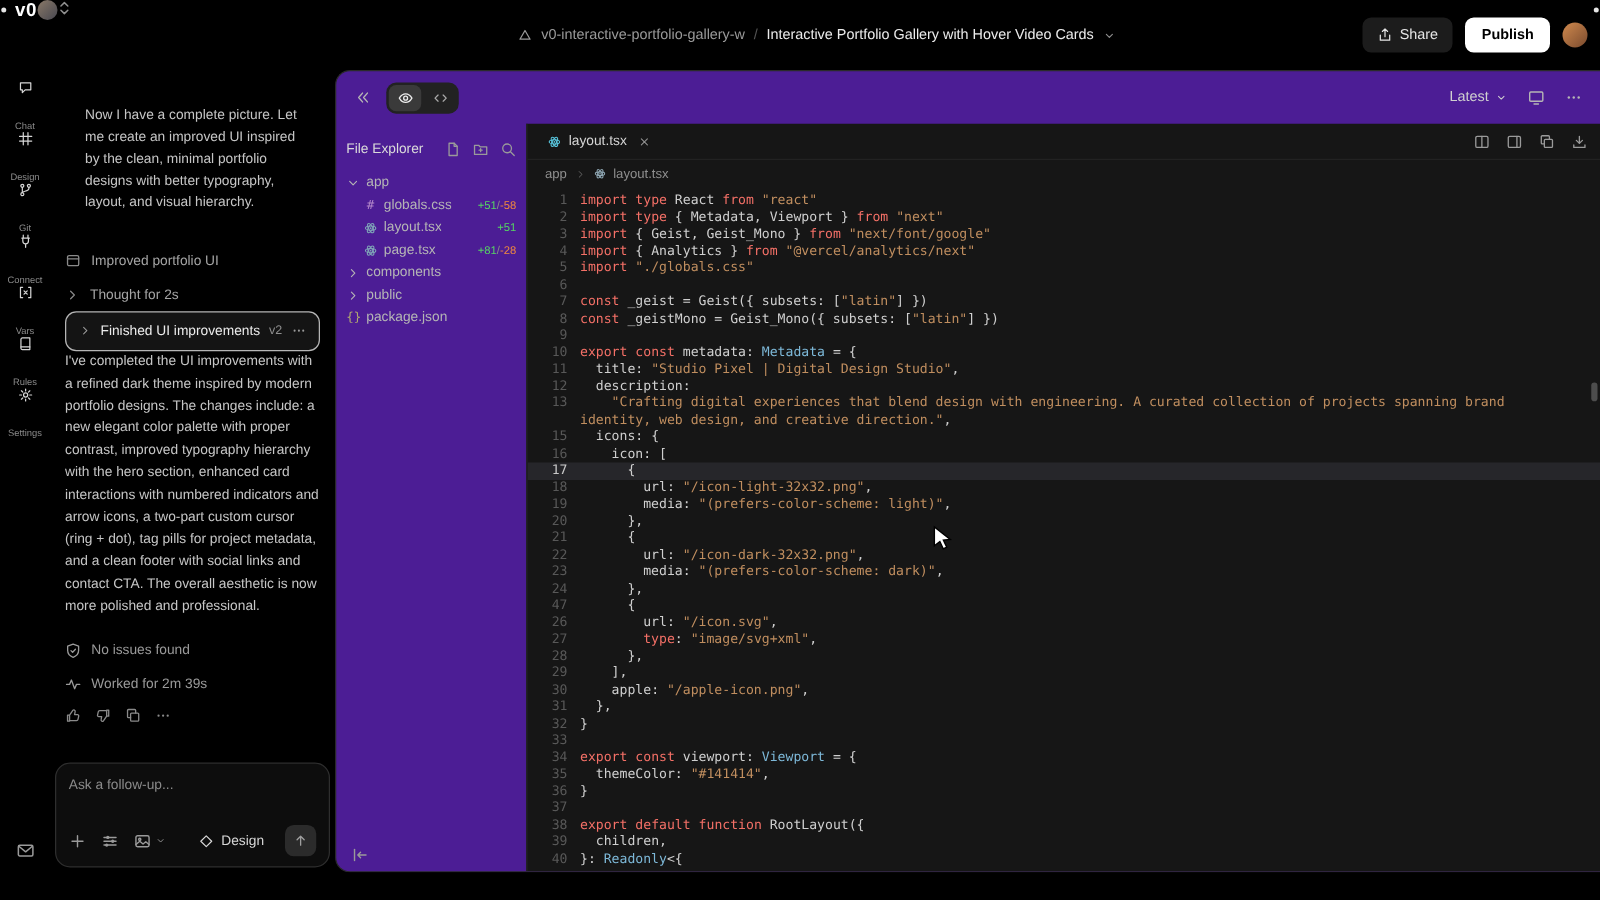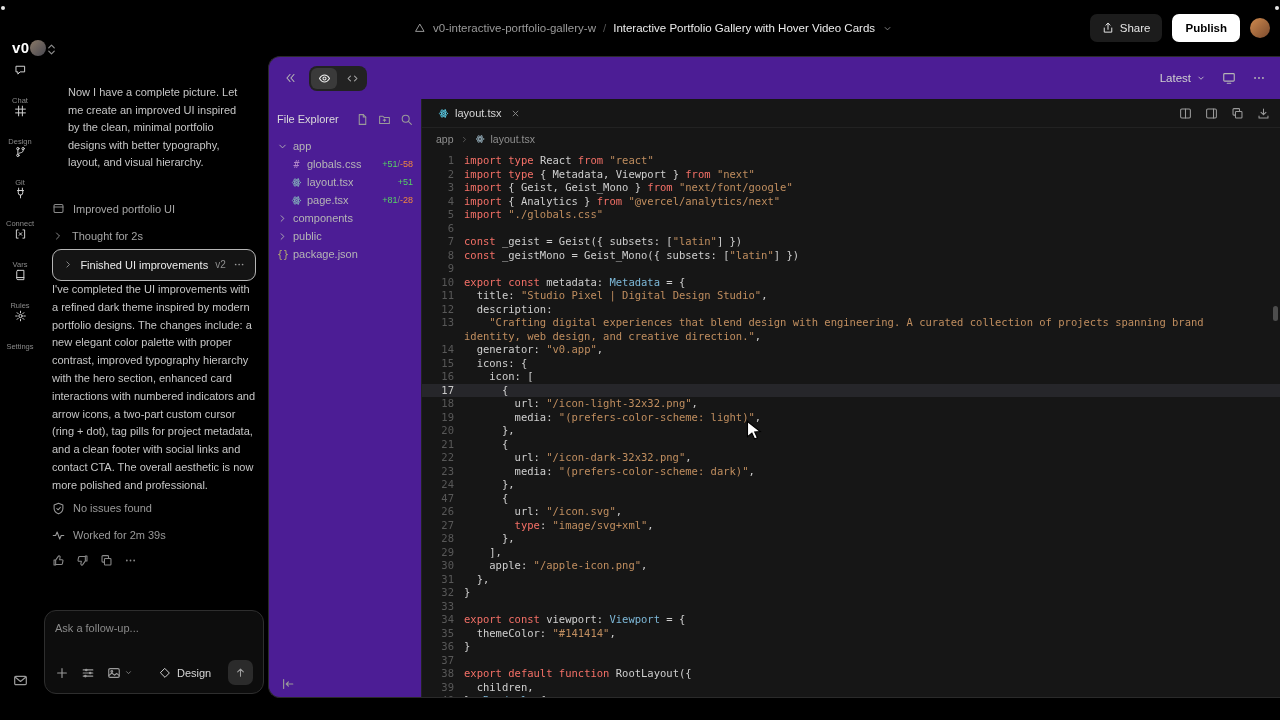--- a/index.html
+++ b/index.html
@@ -3,21 +3,21 @@
 <meta charset="utf-8">
 <style>
   html,body{margin:0;padding:0;background:#000}
   body{width:1280px;height:720px;overflow:hidden;font-family:"Liberation Sans",sans-serif;color:#d4d4d4;position:relative}
   .stage{position:absolute;inset:0;width:1280px;height:720px;background:#000}
   svg.ic{fill:none;stroke:currentColor;stroke-width:1.3;stroke-linecap:round;stroke-linejoin:round;display:block}
   .dotfill{fill:currentColor;stroke:none}
 
   
   .topbar{position:absolute;top:0;left:0;width:1280px;height:56px}
-  .tb-left{position:absolute;left:12px;top:0;height:56px;display:flex;align-items:flex-end;}
+  .tb-left{position:absolute;left:12px;top:0;height:56px;display:flex;align-items:flex-start;}
   .logo{color:#fff;font-weight:800;font-size:15px;letter-spacing:.5px;cursor:pointer}
   .avatar{border-radius:50%;background:linear-gradient(135deg,#8a7968,#474750)}
   .avatar.sm{width:16px;height:16px}
   .avatar.md{width:20px;height:20px;background:linear-gradient(135deg,#d08a4e,#7a4a2e)}
   .updown{color:#8f8f8f;cursor:pointer}
   .tb-center{position:absolute;left:414px;top:0;height:56px;display:flex;align-items:center;gap:7px;font-size:11.5px}
   .crumb-proj{color:#9a9a9a;cursor:pointer}
   .crumb-sep{color:#555}
   .crumb-title{color:#ececec;cursor:pointer}
   .tb-center .chev{color:#8f8f8f}
@@ -37,21 +37,21 @@
   .chat-intro{color:#c6c6c6;line-height:1.6}
   .chat-items{margin-top:10px}
   .chat-item{display:flex;align-items:flex-end;gap:8px;height:27px;color:#a5a5a5;cursor:pointer}
   .chat-item svg{color:#8a8a8a;flex:none}
   .version-card{margin-top:7px;display:flex;align-items:center;gap:7px;border:1px solid #b5b5b5;border-radius:9px;height:30px;padding:0 10px;background:#141414;cursor:pointer}
   .version-card .chev{color:#9a9a9a}
   .vc-label{color:#ececec;white-space:nowrap}
   .vc-badge{color:#8f8f8f;font-size:10px}
   .vc-dots{margin-left:auto;color:#9a9a9a;cursor:pointer}
   .chat-summary{margin-top:14px;color:#c6c6c6;line-height:1.62}
-  .status-block{}
+  .status-block{margin-top:12px}
   .status-row{display:flex;align-items:center;gap:8px;color:#9a9a9a;height:27px}
   .feedback{display:flex;gap:11px;color:#8a8a8a;margin-top:5px}
   .feedback svg{cursor:pointer}
 
   .composer{position:absolute;left:4px;right:4px;bottom:4px;height:84px;border:1px solid #2e2e2e;border-radius:12px;background:#0d0d0d;box-sizing:border-box;padding:11px 10px}
   .composer-placeholder{color:#8a8a8a;font-size:11px;cursor:text}
   .composer-row{position:absolute;left:10px;right:10px;bottom:8px;display:flex;align-items:center;gap:12px;color:#9a9a9a}
   .composer-row svg{cursor:pointer}
   .attach-group{display:flex;align-items:center;gap:3px;cursor:pointer}
   .design-toggle{display:flex;align-items:center;gap:6px;color:#d6d6d6;font-size:11px;margin-left:14px;cursor:pointer}
@@ -506,24 +506,20 @@
             </div>
             <div class="code-row">
               <span class="ln">12</span>
               <span class="ct">  description:</span>
             </div>
             <div class="code-row">
               <span class="ln">13</span>
               <span class="ct">    <span class="tok-s">"Crafting digital experiences that blend design with engineering. A curated collection of projects spanning brand identity, web design, and creative direction."</span>,</span>
             </div>
             <div class="code-row">
-              <span class="ln">14</span>
-              <span class="ct">  generator: <span class="tok-s">"v0.app"</span>,</span>
-            </div>
-            <div class="code-row">
               <span class="ln">15</span>
               <span class="ct">  icons: {</span>
             </div>
             <div class="code-row">
               <span class="ln">16</span>
               <span class="ct">    icon: [</span>
             </div>
             <div class="code-row active">
               <span class="ln">17</span>
               <span class="ct">      {</span>

